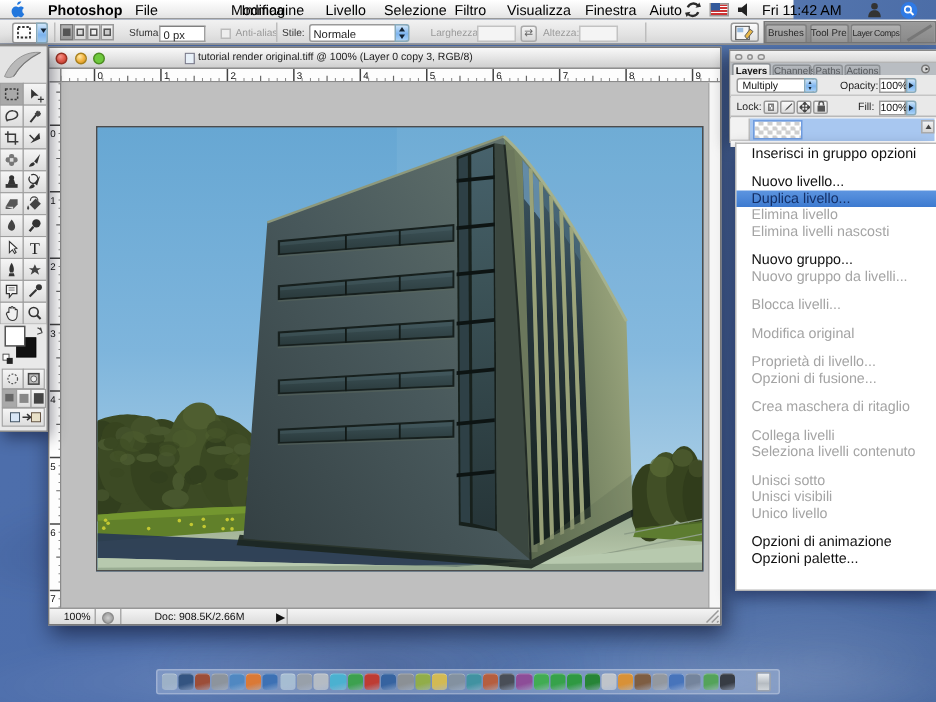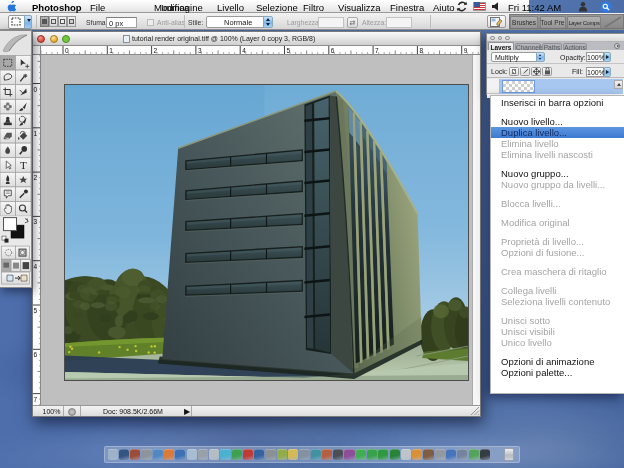--- a/index.html
+++ b/index.html
@@ -504,21 +504,21 @@
     <span style="position:absolute;left:51px;top:6px;width:5px;height:5px;border:1px solid #555;background:#ddd;"></span>
     <span style="position:absolute;left:60px;top:6px;width:5px;height:5px;border:1px solid #555;background:#eee;"></span>
     <span style="position:absolute;left:69px;top:6px;width:5px;height:5px;border:1px solid #555;background:#ccc;"></span>
     <span class="obtext" style="left:86px;color:#333;">Sfuma:</span>
     <span class="obox" style="left:106px;width:31px;">0 px</span>
     <span style="position:absolute;left:147px;top:5.5px;width:7px;height:7px;border:1px solid #bbb;background:#eee;"></span>
     <span class="obtext obdis" style="left:157px;">Anti-alias</span>
     <span class="odiv" style="left:184px;"></span>
     <span class="obtext" style="left:188px;color:#333;">Stile:</span>
     <span style="position:absolute;left:206px;top:3px;width:66px;height:12px;background:#fff;border:1px solid #9a9a9a;border-radius:2px;"></span>
-    <span style="position:absolute;left:224px;top:5px;font-size:7.5px;color:#222;">Normale</span>
+    <span style="position:absolute;left:209px;top:5px;font-size:7.5px;color:#222;">Normale</span>
     <span style="position:absolute;left:263px;top:3px;width:10px;height:12px;background:linear-gradient(#cde5fa,#7db4ee 55%,#a8d2f8);border:1px solid #8ab;border-radius:0 2px 2px 0;"></span>
     <span style="position:absolute;left:266px;top:5px;width:0;height:0;border-left:2px solid transparent;border-right:2px solid transparent;border-bottom:3px solid #123;"></span>
     <span style="position:absolute;left:266px;top:9.5px;width:0;height:0;border-left:2px solid transparent;border-right:2px solid transparent;border-top:3px solid #123;"></span>
     <span class="obtext obdis" style="left:287px;">Larghezza:</span>
     <span class="obox" style="left:318px;width:26px;background:#f4f4f4;border-color:#c2c2c2;"></span>
     <span style="position:absolute;left:347px;top:3.5px;width:11px;height:11px;background:linear-gradient(#f4f4f4,#d8d8d8);border:1px solid #aaa;border-radius:2px;font-size:7px;color:#666;text-align:center;line-height:10px;">⇄</span>
     <span class="obtext obdis" style="left:362px;">Altezza:</span>
     <span class="obox" style="left:386px;width:26px;background:#f4f4f4;border-color:#c2c2c2;"></span>
     <span class="odiv" style="left:430px;"></span>
     <span style="position:absolute;left:487px;top:2px;width:19px;height:13px;background:linear-gradient(#fcfcfc,#e0e0e0);border:1px solid #999;border-radius:2px;"></span>
@@ -687,21 +687,21 @@
     <div style="position:absolute;left:0;top:45px;width:100%;height:19px;background:#fff;">
       <span style="position:absolute;left:0;top:0;width:13px;height:15px;background:#f2f2f2;border-right:1px solid #bbb;border-bottom:1px solid #ccc;"></span>
       <span style="position:absolute;left:13px;top:0;width:123px;height:15px;background:#a8c7f0;"></span>
       <span style="position:absolute;left:15px;top:1px;width:33px;height:13px;background:repeating-conic-gradient(#cfcfcf 0 25%,#ffffff 0 50%) 0 0/6px 6px;border:1.5px solid #6f9ce0;"></span>
       <span style="position:absolute;right:1px;top:0.5px;width:9px;height:9px;background:linear-gradient(#f2f2f2,#d5d5d5);border:1px solid #aaa;"></span>
       <span style="position:absolute;right:3.5px;top:3.5px;width:0;height:0;border-left:2.2px solid transparent;border-right:2.2px solid transparent;border-bottom:3px solid #444;"></span>
     </div>
   </div>
 
   <div id="ctxmenu">
-    <div class="cmi">Inserisci in barra opzioni</div>
+    <div class="cmi">Inserisci in gruppo opzioni</div>
     <div class="cms"></div>
     <div class="cmi">Nuovo livello...</div>
     <div class="cmi cmh">Duplica livello...</div>
     <div class="cmi cmd">Elimina livello</div>
     <div class="cmi cmd">Elimina livelli nascosti</div>
     <div class="cms"></div>
     <div class="cmi">Nuovo gruppo...</div>
     <div class="cmi cmd">Nuovo gruppo da livelli...</div>
     <div class="cms"></div>
     <div class="cmi cmd">Blocca livelli...</div>

